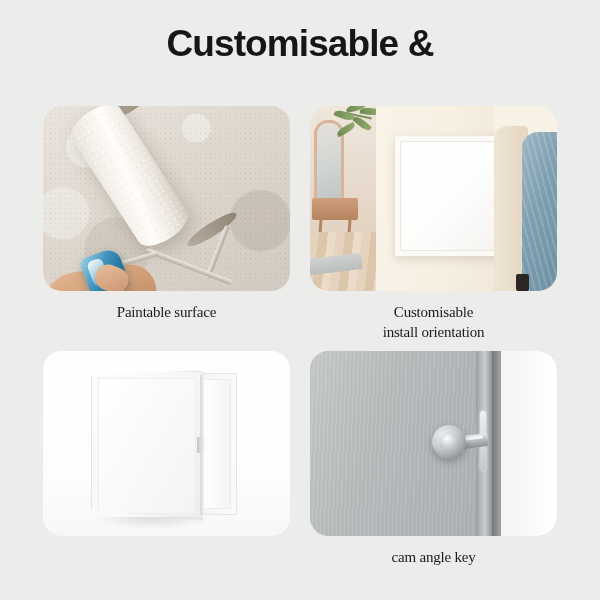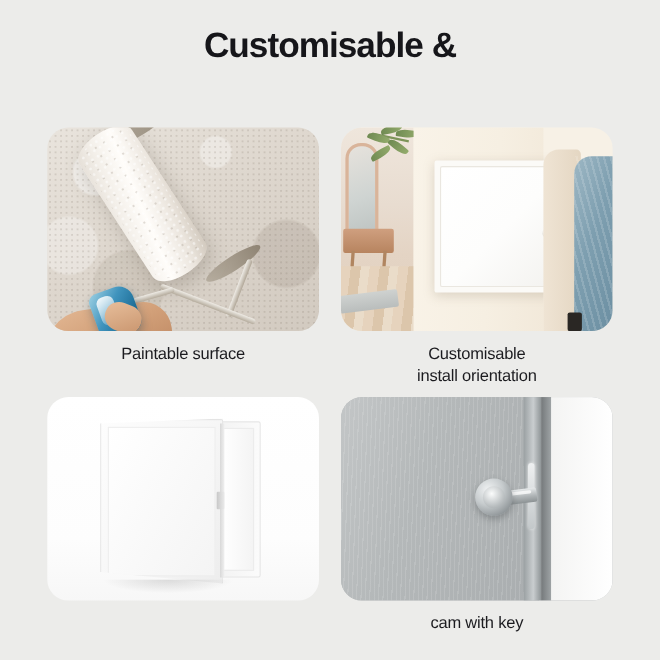--- a/index.html
+++ b/index.html
@@ -15,35 +15,36 @@
     background:#ececea;
   }
 
   
   .title {
     position:absolute;
     top:22px; left:0; width:600px;
     text-align:center;
     color:#16161a;
     font-weight:700;
-    font-size:32px;
+    font-size:37px;
     line-height:1.19;
     letter-spacing:-0.9px;
   }
   .title .l1, .title .l2 { display:block; white-space:nowrap; }
 
   
   .grid {
     position:absolute;
-    left:43px; top:116px;
+    left:43px; top:106px;
     width:514px;
     display:grid;
     grid-template-columns:247px 247px;
     column-gap:20px;
     row-gap:8px;
+    font-family:Liberation Serif, serif;
   }
   .cell { display:flex; flex-direction:column; align-items:center; }
   .tile {
     width:247px; height:185px;
     border-radius:19px;
     overflow:hidden;
     position:relative;
     background:#fff;
   }
   .caption {
@@ -432,18 +433,18 @@
         <div class="edge"></div>
         <div class="gap"></div>
         <div class="whitewall"></div>
         <div class="slot"></div>
         <div class="cam"></div>
         <div class="camhl"></div>
         <div class="barrel"></div>
         <div class="barrelface"></div>
       </div>
       <div class="caption">
-        <span class="cl">cam with key</span>
+        <span class="cl">cam angle key</span>
       </div>
     </div>
 
   </div>
 </div>
 
 </body></html>

